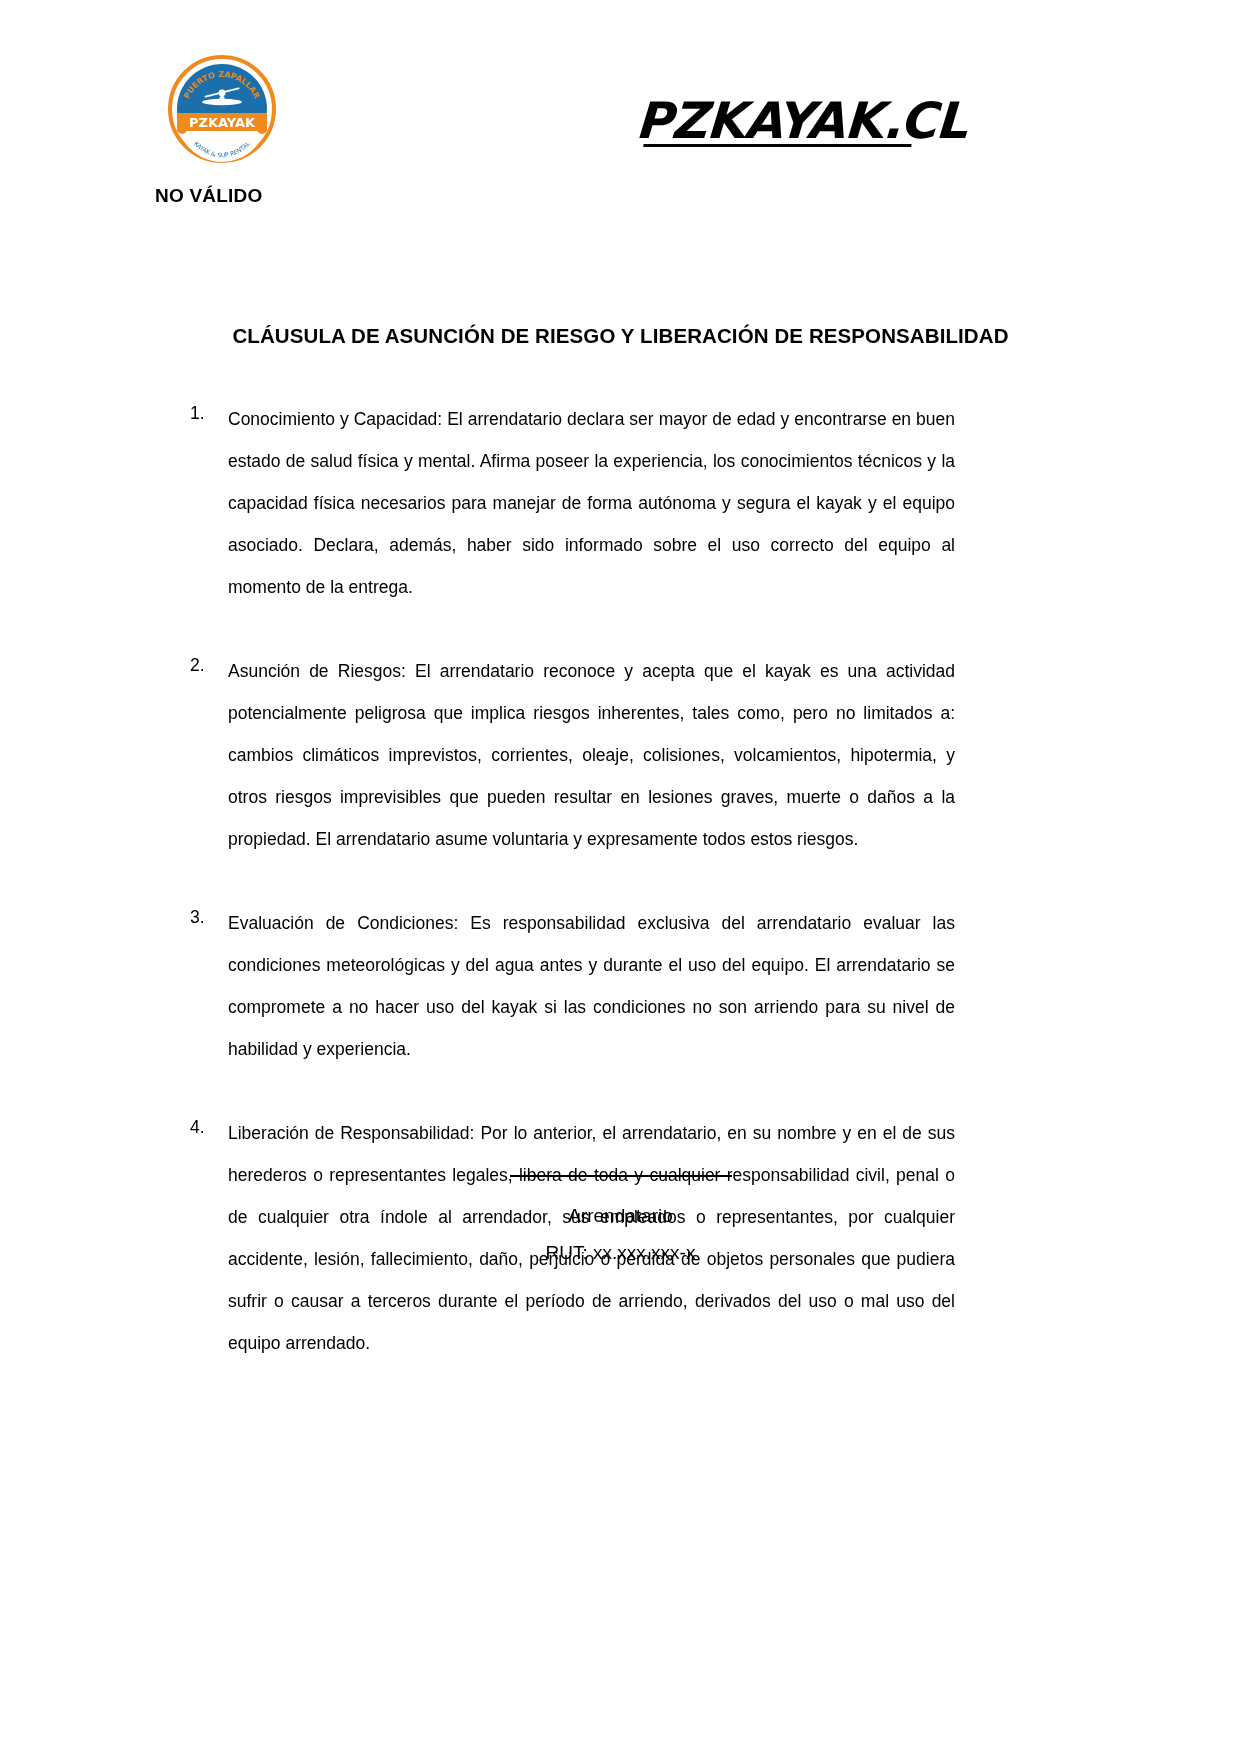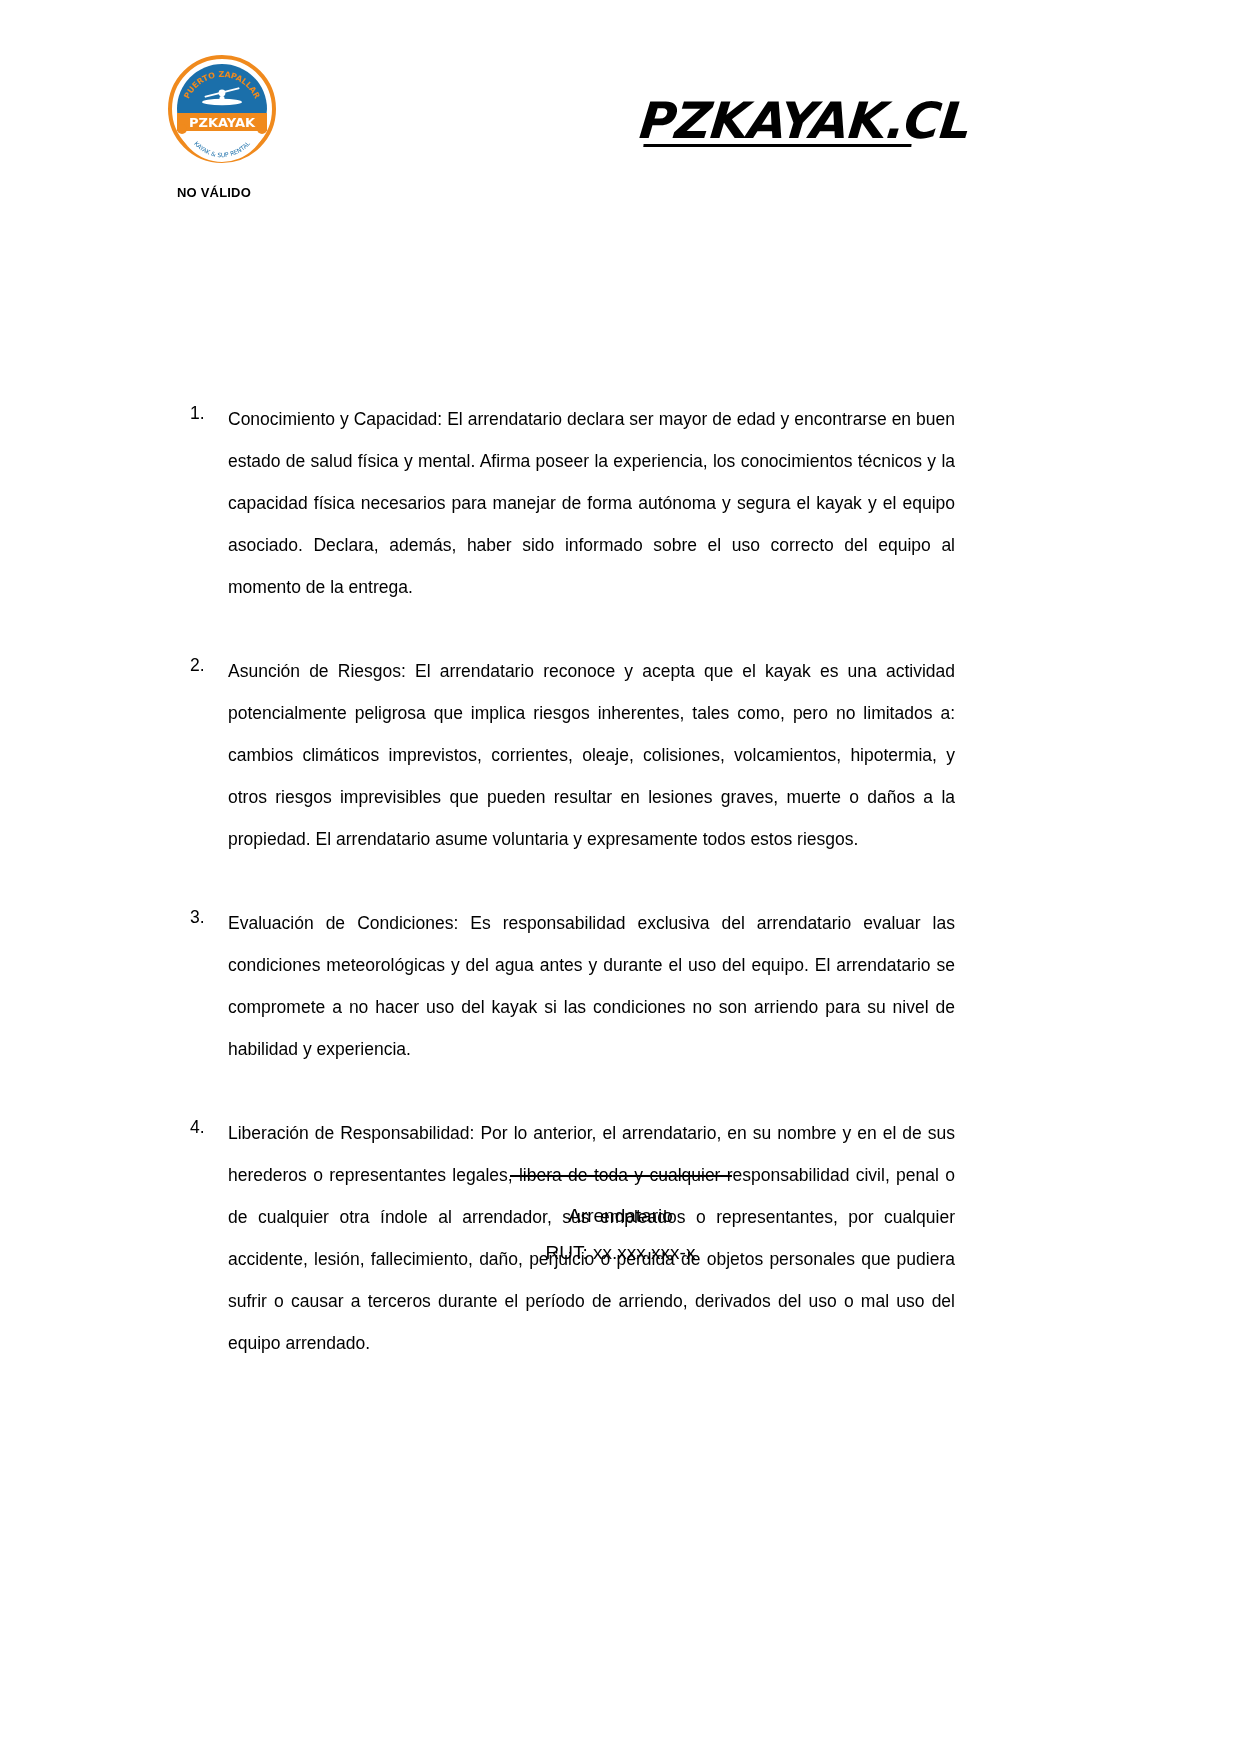--- a/index.html
+++ b/index.html
@@ -55,24 +55,23 @@
     top: 52px;
     width: 268px;
     height: 3px;
     background: #000;
   }
 
   .not-valid {
     position: absolute;
     left: 155px;
     top: 185px;
-    font-size: 13px;
+    font-size: 19px;
     font-weight: bold;
     letter-spacing: 0.2px;
-    margin-left: 22px;
   }
 
   
   .doc-title {
     position: absolute;
     left: 0;
     right: 0;
     top: 310px;
     text-align: center;
     font-size: 20.5px;
@@ -167,20 +166,21 @@
     </div>
 
     <div class="wordmark">
       <span>PZKAYAK.CL</span>
       <span class="underline"></span>
     </div>
   </div>
 
   <div class="not-valid">NO VÁLIDO</div>
 
+  <h1 class="doc-title">CLÁUSULA DE ASUNCIÓN DE RIESGO Y LIBERACIÓN DE RESPONSABILIDAD</h1>
 
   <div class="clauses">
 
     <div class="clause">
       <div class="clause-num">1.</div>
       <div class="clause-text">Conocimiento y Capacidad: El arrendatario declara ser mayor de edad y encontrarse en buen estado de salud física y mental. Afirma poseer la experiencia, los conocimientos técnicos y la capacidad física necesarios para manejar de forma autónoma y segura el kayak y el equipo asociado. Declara, además, haber sido informado sobre el uso correcto del equipo al momento de la entrega.</div>
     </div>
 
     <div class="clause">
       <div class="clause-num">2.</div>

